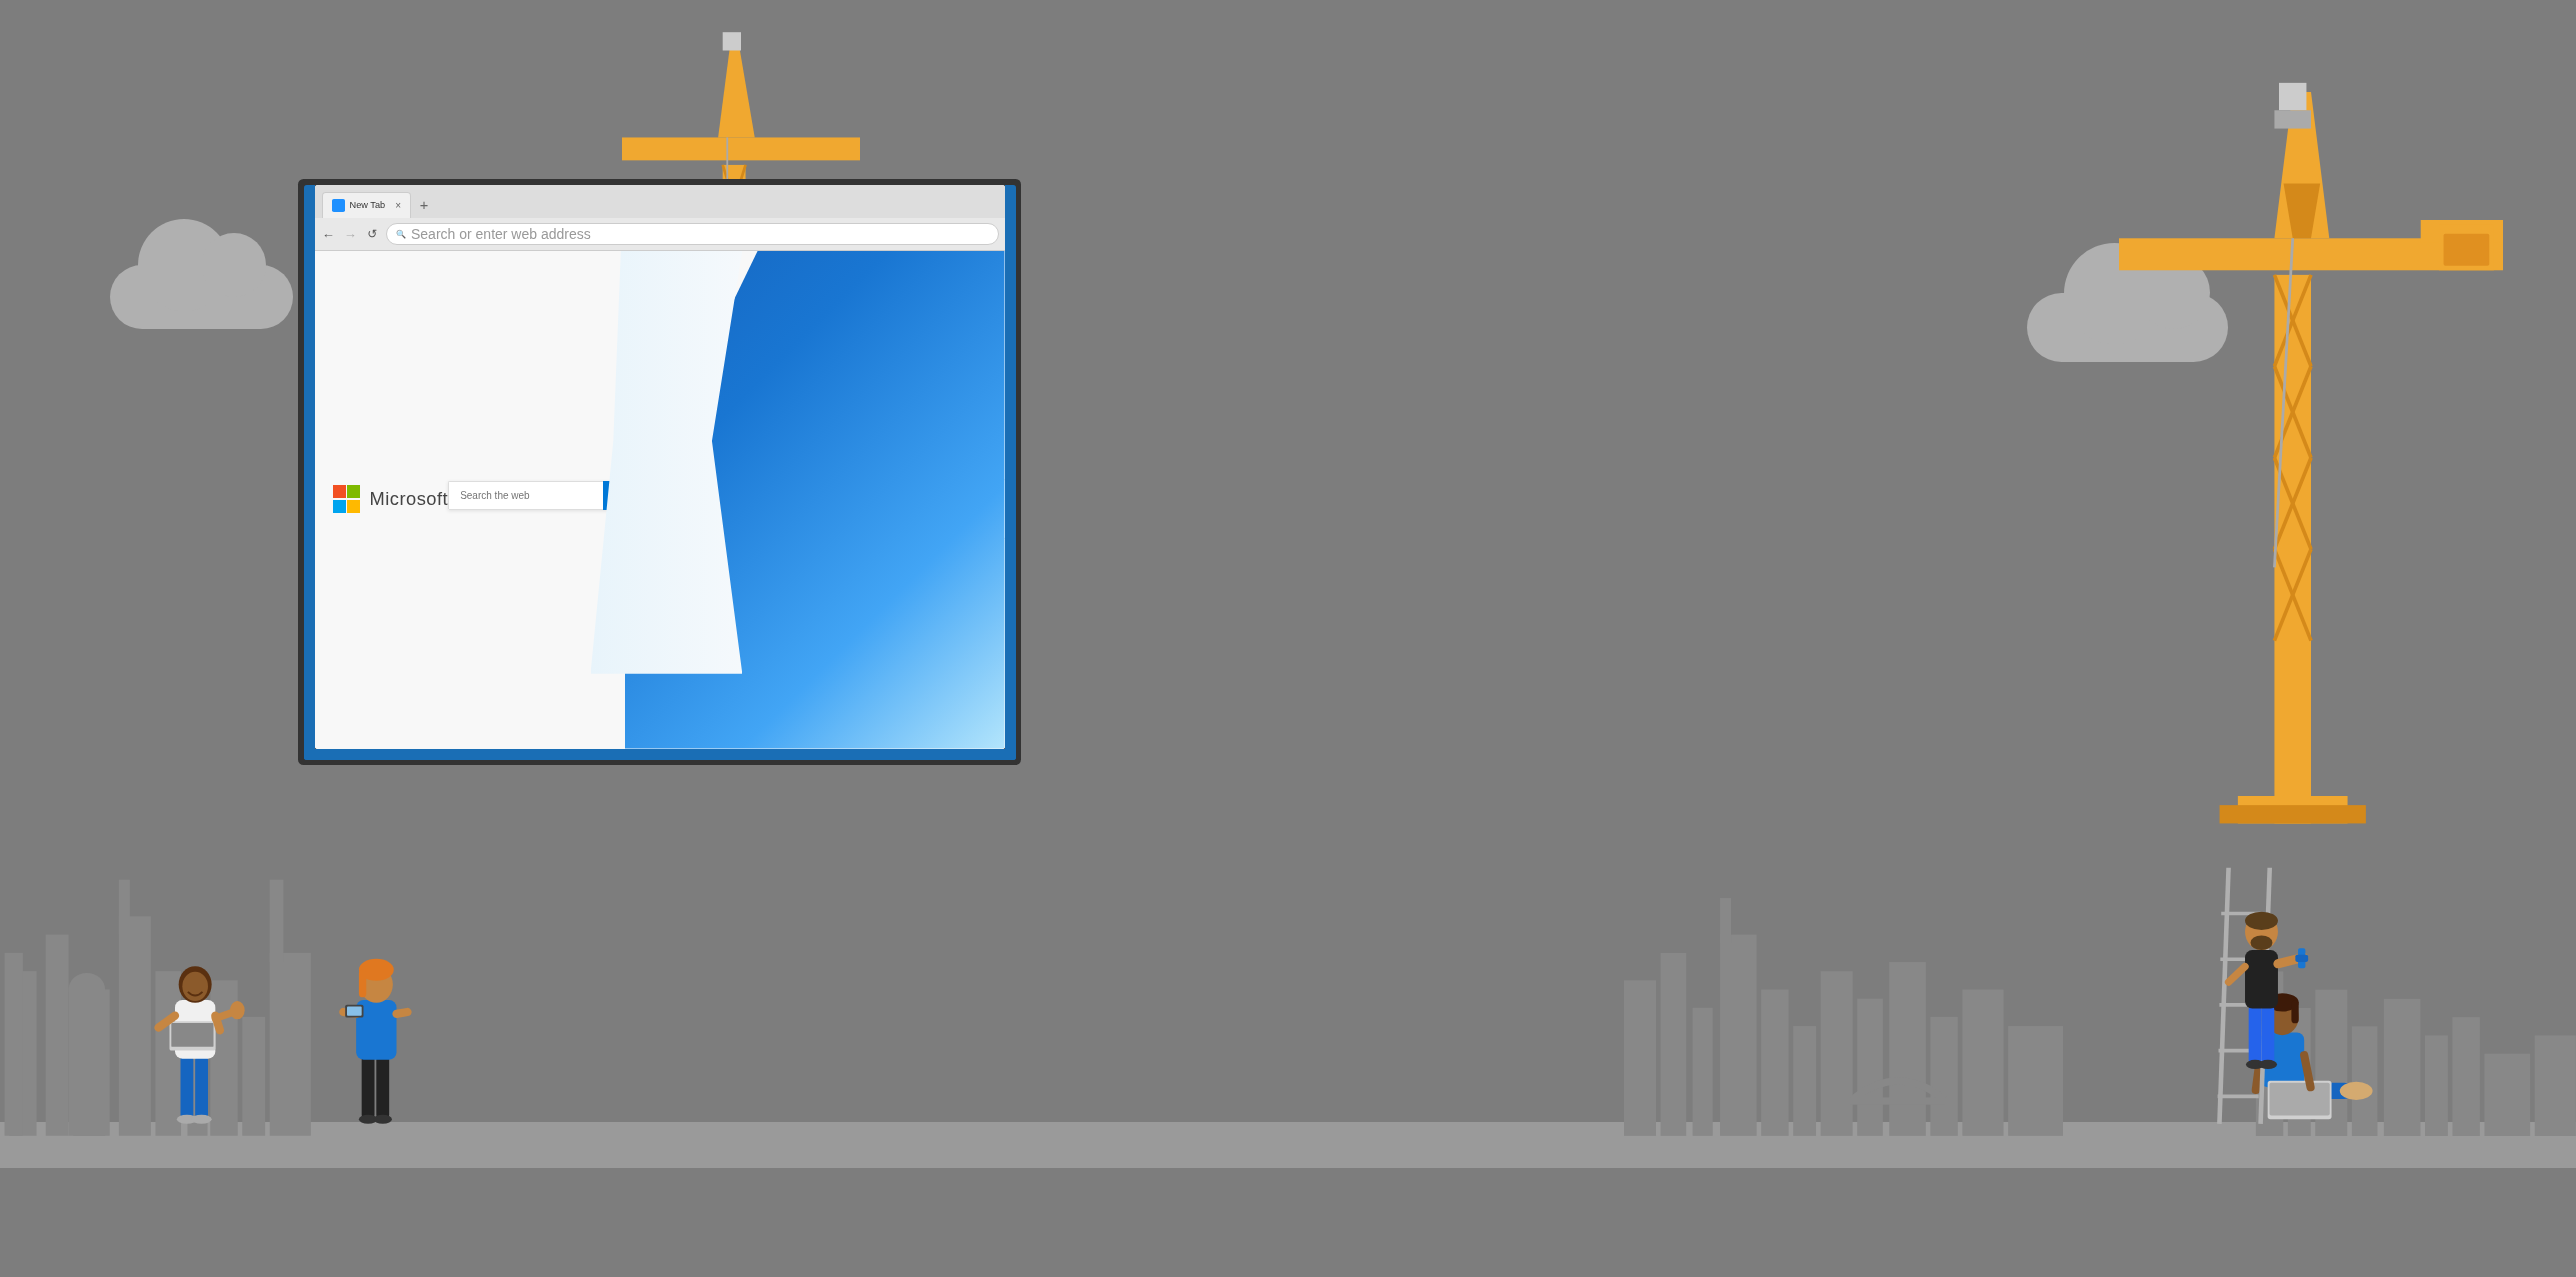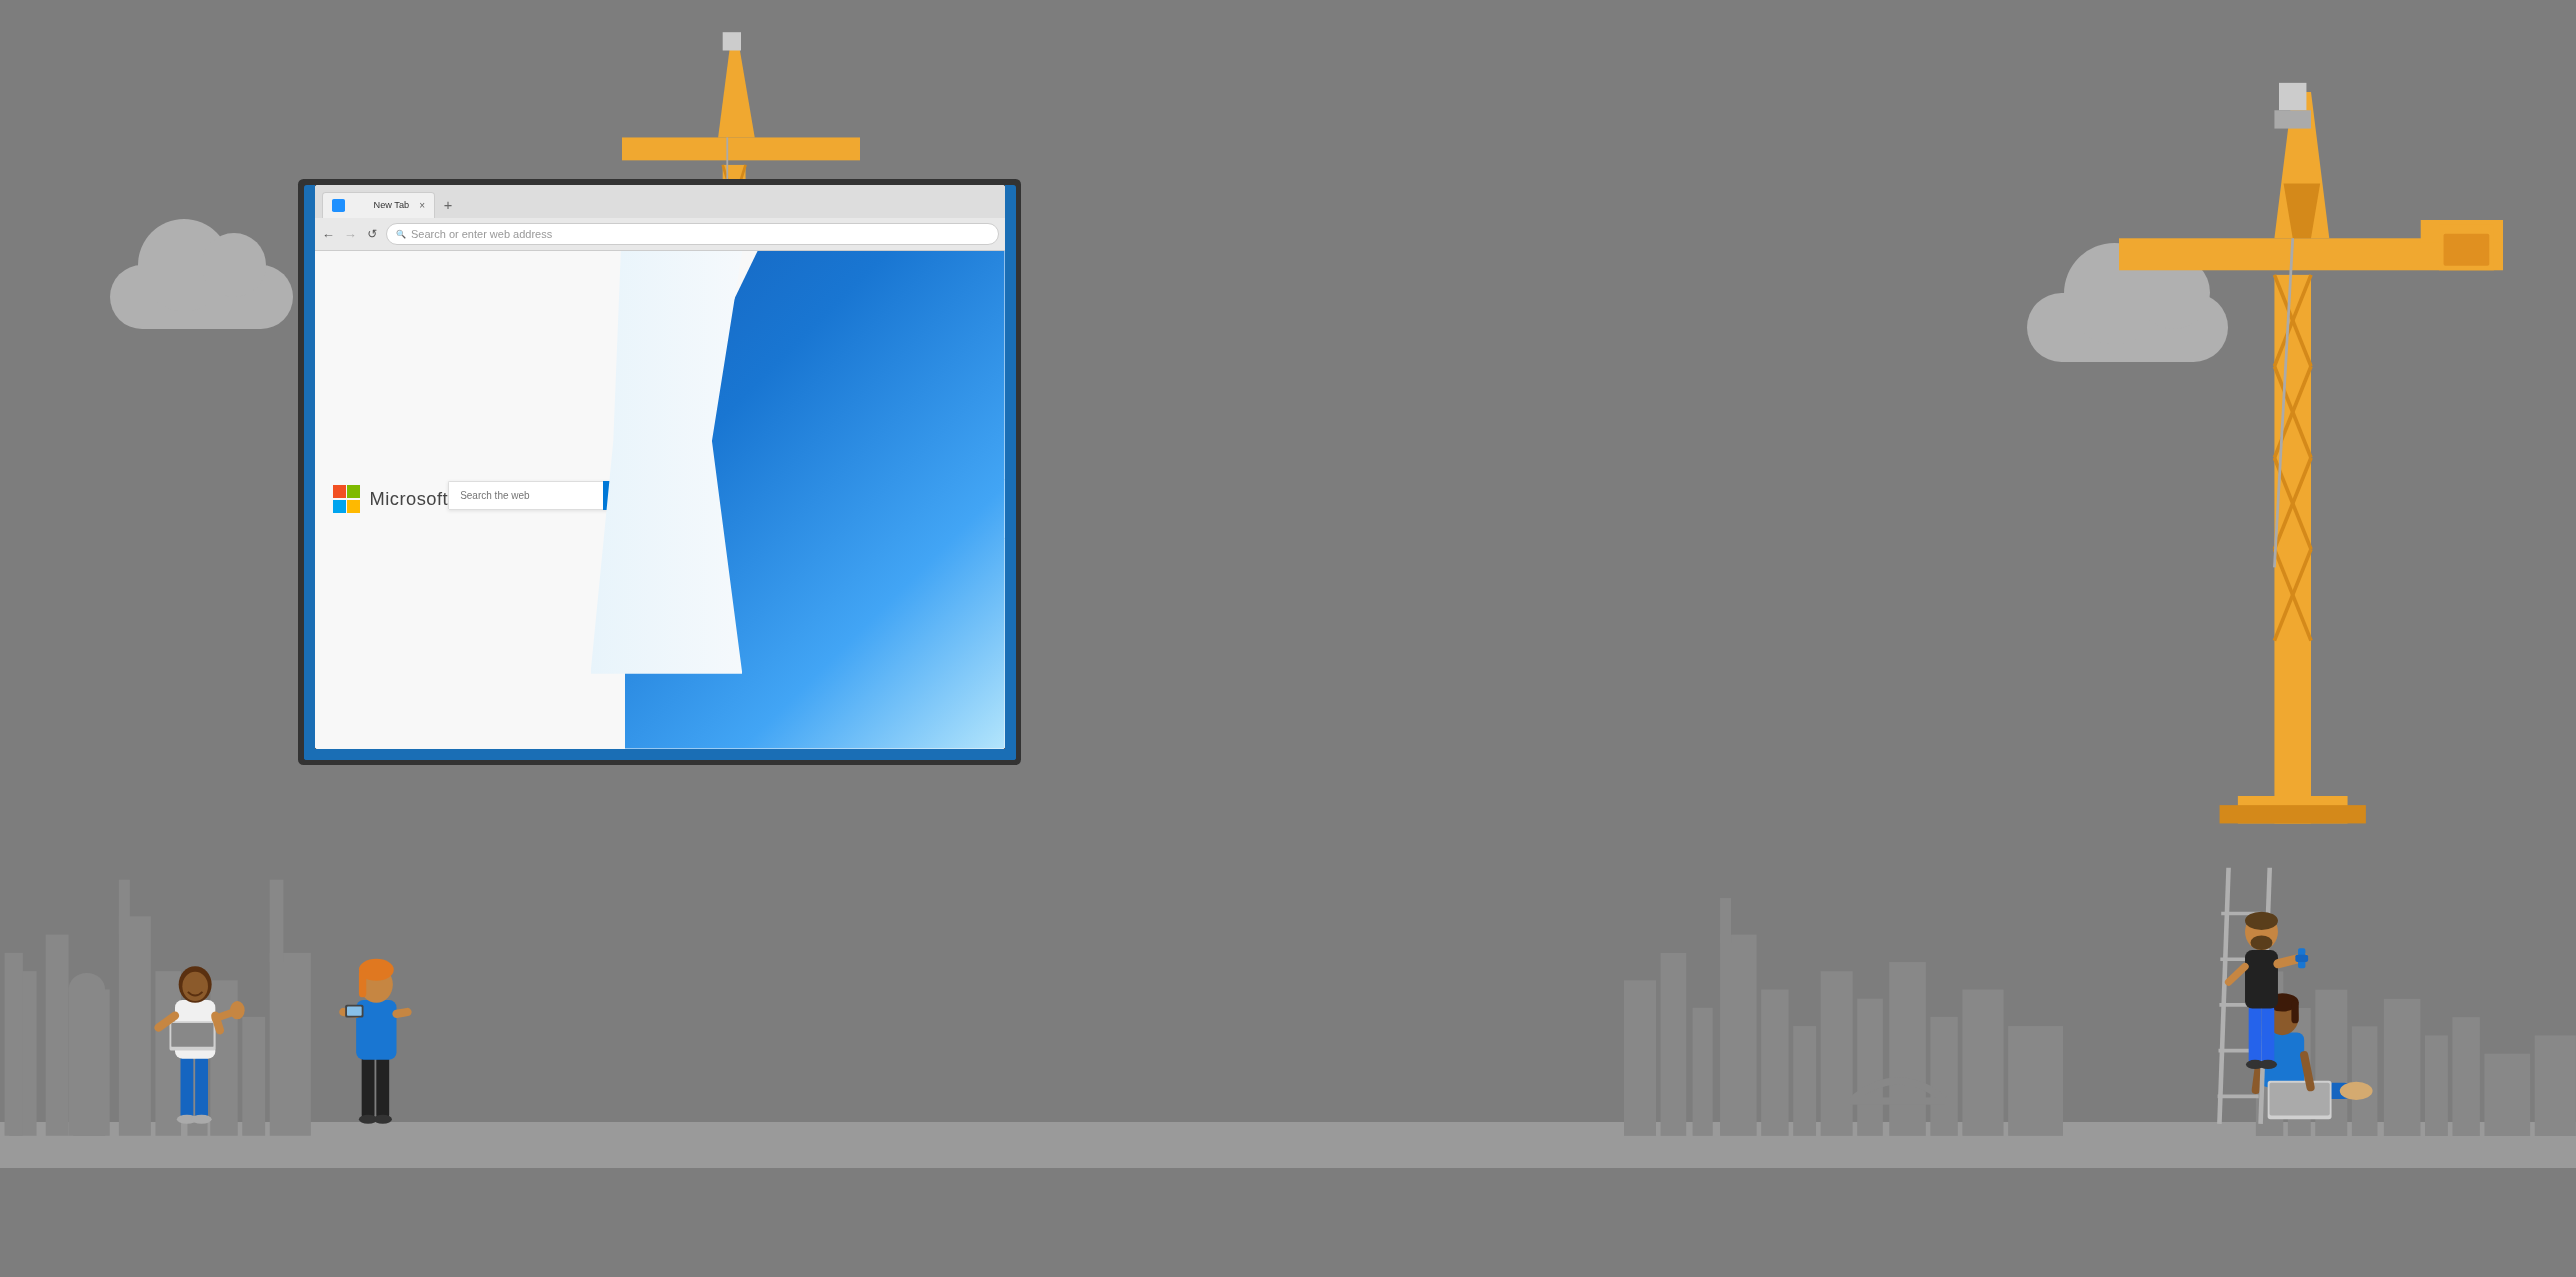--- a/index.html
+++ b/index.html
@@ -244,33 +244,33 @@
     <div style="position:absolute; left:5.5px; top:5.5px; bottom:5.5px; width:11px; background:#1a6eb5; border-radius:2.7px 0 0 2.7px;"></div>
     <div style="position:absolute; right:5.5px; top:5.5px; bottom:5.5px; width:11px; background:#1a6eb5; border-radius:0 2.7px 2.7px 0;"></div>
     <div style="position:absolute; left:5.5px; right:5.5px; bottom:5.5px; height:11px; background:#1a6eb5; border-radius:0 0 2.7px 2.7px;"></div>
 
     <div style="position:absolute; left:16.5px; right:16.5px; top:5.5px; bottom:16.5px; background:#f0f0f0; border-radius:2.7px; overflow:hidden;">
 
       <div style="height:33px; background:#ddd; display:flex; align-items:flex-end; padding:0 7.3px; gap:1.8px;">
         <div style="background:#f0f0f0; border:0.9px solid #ccc; border-bottom:none; border-radius:3.7px 3.7px 0 0; padding:3.7px 9.2px; display:flex; align-items:center; gap:4.6px; height:26px;">
 
           <div style="width:13px; height:13px; background:#1e90ff; border-radius:1.8px; flex-shrink:0;"></div>
-          <span style="font-size:9.2px; color:#333; white-space:nowrap;margin-left:24px;">New Tab</span>
+          <span style="font-size:9.2px; color:#333; white-space:nowrap;">New Tab</span>
           <span style="font-size:10px; color:#666; margin-left:5.5px; cursor:pointer;">×</span>
         </div>
         <div style="width:22px; height:22px; display:flex; align-items:center; justify-content:center; font-size:14.6px; color:#666; cursor:pointer; margin-bottom:1.8px;">+</div>
       </div>
 
       <div style="height:33px; background:#e8e8e8; display:flex; align-items:center; padding:0 5.5px; gap:5.5px; border-bottom:0.9px solid #ccc;">
         <div style="font-size:13px; color:#555; cursor:pointer; width:16.5px; text-align:center;">←</div>
         <div style="font-size:13px; color:#aaa; cursor:pointer; width:16.5px; text-align:center;">→</div>
         <div style="font-size:12px; color:#555; cursor:pointer; width:16.5px; text-align:center;">↺</div>
         <div style="flex:1; background:white; border:0.9px solid #ccc; border-radius:11px; height:22px; display:flex; align-items:center; padding:0 9.2px; gap:4.6px;">
           <span style="font-size:8.2px; color:#888;">🔍</span>
-          <span style="font-size:11px; color:#999;text-align:center;">Search or enter web address</span>
+          <span style="font-size:14px; color:#999;text-align:center;">Search or enter web address</span>
         </div>
       </div>
 
       <div style="background:#f8f8f8; display:flex; flex-direction:row; align-items:center; padding:37px 18.3px 18.3px; height:calc(100% - 66px); position:relative; overflow:hidden;">
 
         <div style="display:flex; align-items:center; gap:9.2px; margin-bottom:20px;">
           <div style="width:27.5px; height:27.5px; display:grid; grid-template-columns:1fr 1fr; grid-template-rows:1fr 1fr; gap:1.8px;">
             <div style="background:#f25022;"></div>
             <div style="background:#7fba00;"></div>
             <div style="background:#00a4ef;"></div>

